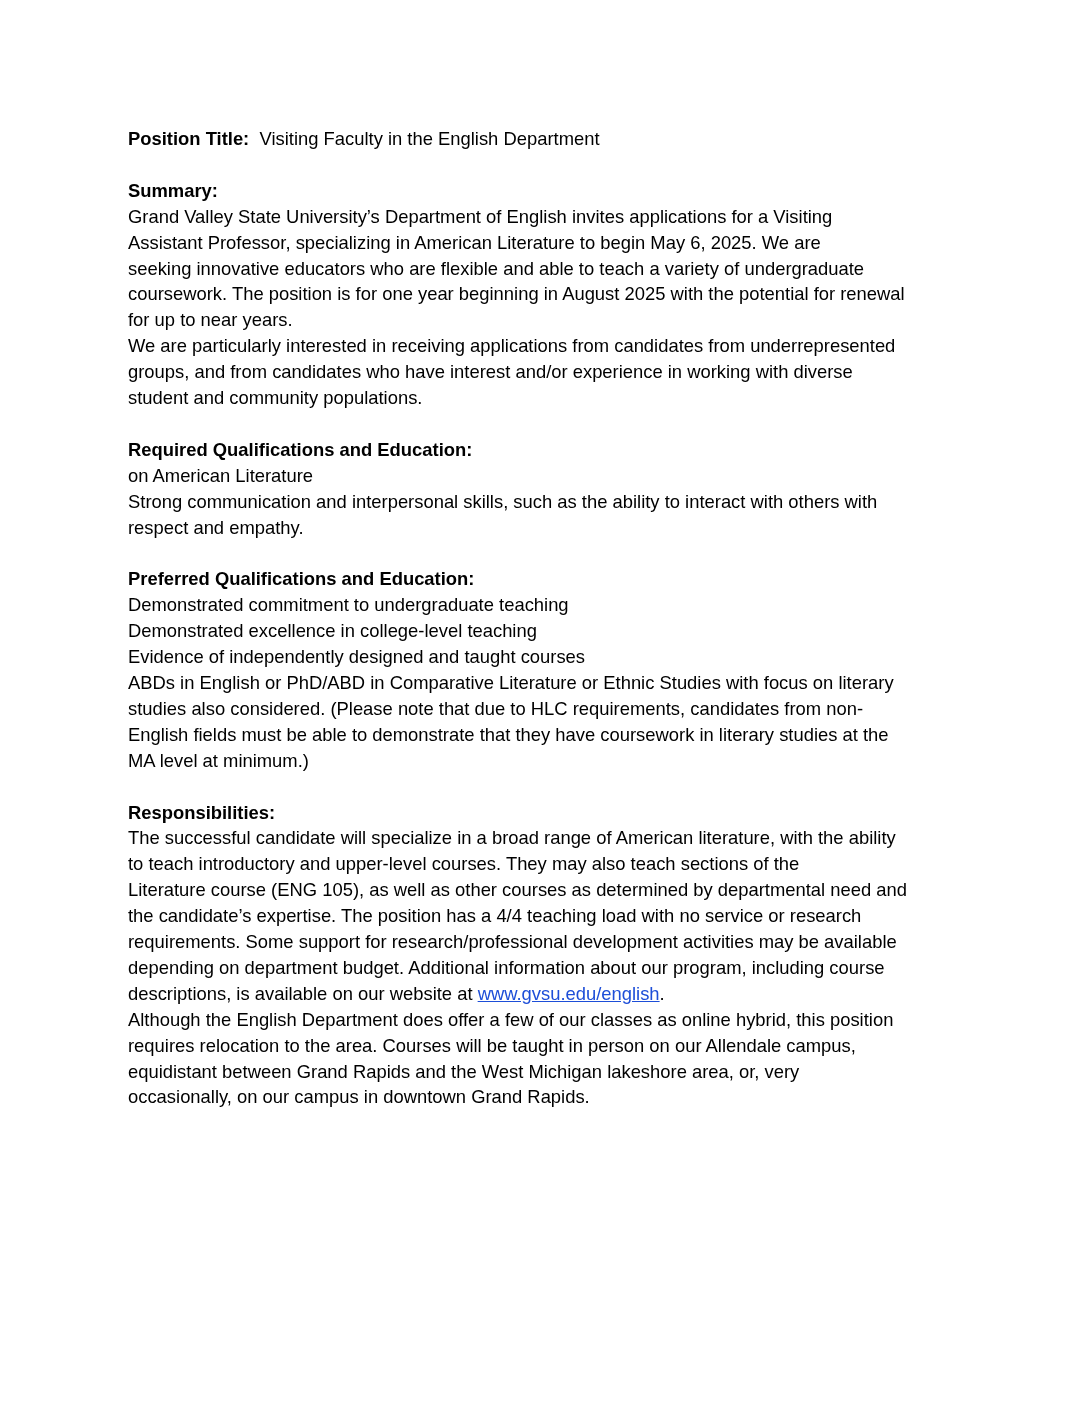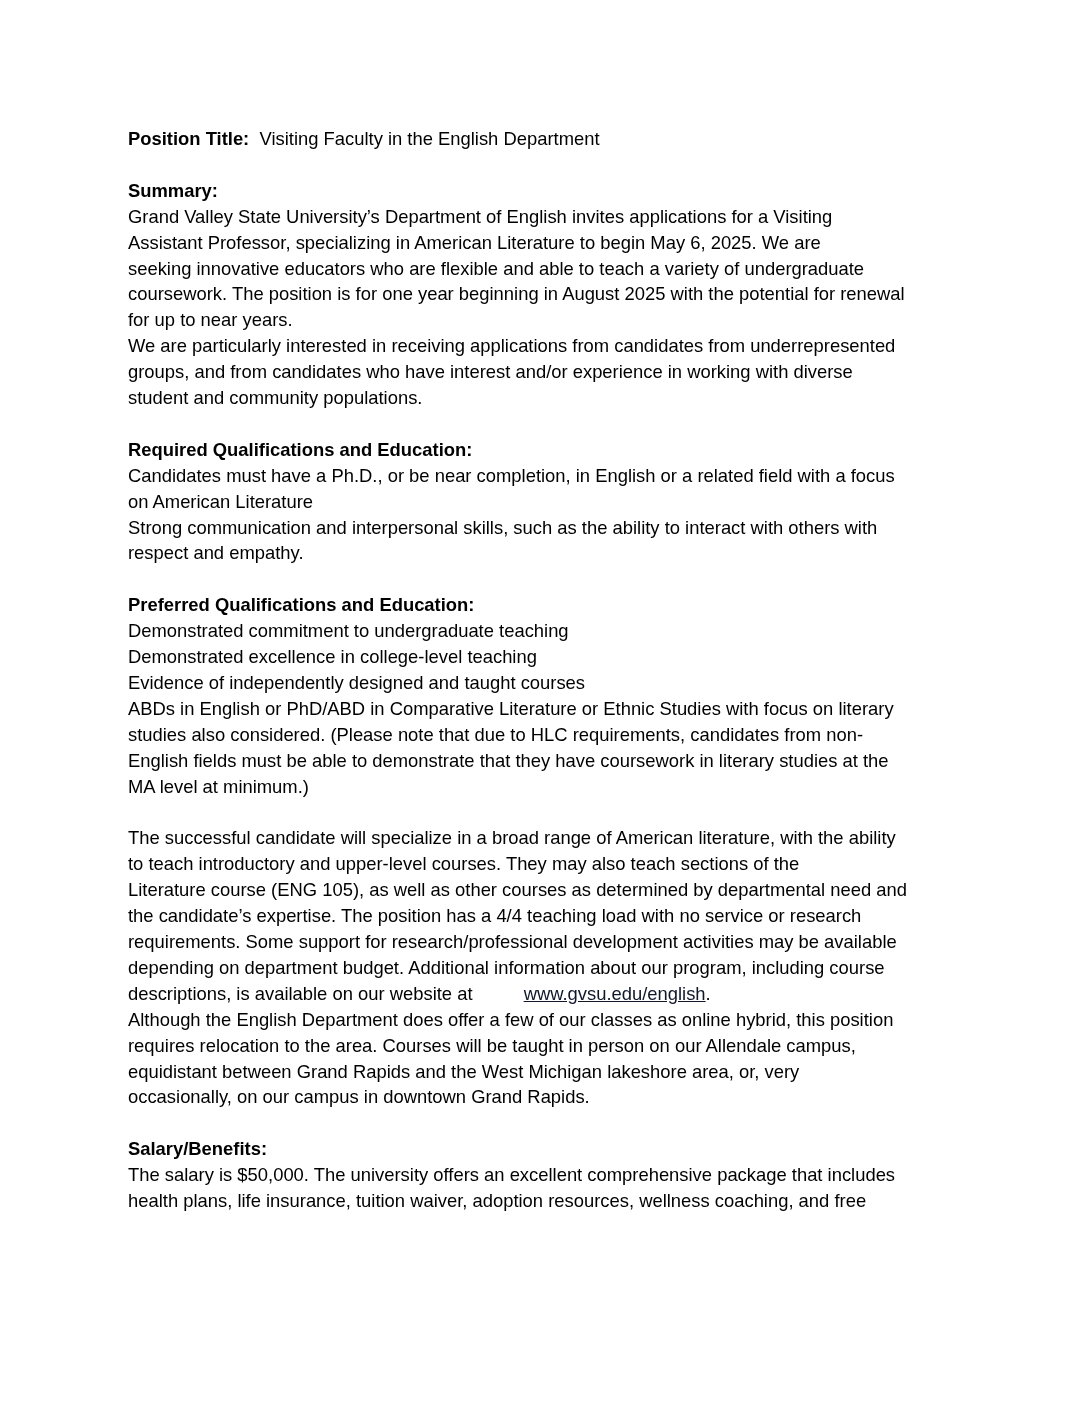--- a/index.html
+++ b/index.html
@@ -6,21 +6,21 @@
   body { width: 1088px; height: 1408px; position: relative; overflow: hidden; }
   .page {
     position: absolute; left: 128px; top: 126px; width: 840px;
     font-family: "Liberation Sans", sans-serif;
     font-size: 18.4px; line-height: 25.9px; color: #000000;
   }
   .section { margin: 0 0 25.9px 0; }
   .heading { font-weight: bold; }
   .line { display: block; white-space: nowrap; }
   .title-row .label { font-weight: bold; }
-  a.link { color: #0f172a; text-decoration: underline; margin-left: 46px; }
+  a.link { color: #1d4ed8; text-decoration: underline; }
 </style>
 </head>
 <body>
 
 <div class="page">
 
   <div class="section title-row">
     <span class="label">Position Title:</span>&nbsp;&nbsp;<span>Visiting Faculty in the English Department</span>
   </div>
 
@@ -31,50 +31,45 @@
     <span class="line">seeking innovative educators who are flexible and able to teach a variety of undergraduate</span>
     <span class="line">coursework. The position is for one year beginning in August 2025 with the potential for renewal</span>
     <span class="line">for up to near years.</span>
     <span class="line">We are particularly interested in receiving applications from candidates from underrepresented</span>
     <span class="line">groups, and from candidates who have interest and/or experience in working with diverse</span>
     <span class="line">student and community populations.</span>
   </div>
 
   <div class="section">
     <span class="line heading">Required Qualifications and Education:</span>
-    <span class="line">Candidates must have a Ph.D., or be near completion, in English or a related field with a focus</span>
     <span class="line">on American Literature</span>
     <span class="line">Strong communication and interpersonal skills, such as the ability to interact with others with</span>
     <span class="line">respect and empathy.</span>
   </div>
 
   <div class="section">
     <span class="line heading">Preferred Qualifications and Education:</span>
     <span class="line">Demonstrated commitment to undergraduate teaching</span>
     <span class="line">Demonstrated excellence in college-level teaching</span>
     <span class="line">Evidence of independently designed and taught courses</span>
     <span class="line">ABDs in English or PhD/ABD in Comparative Literature or Ethnic Studies with focus on literary</span>
     <span class="line">studies also considered. (Please note that due to HLC requirements, candidates from non-</span>
     <span class="line">English fields must be able to demonstrate that they have coursework in literary studies at the</span>
     <span class="line">MA level at minimum.)</span>
   </div>
 
   <div class="section">
+    <span class="line heading">Responsibilities:</span>
     <span class="line">The successful candidate will specialize in a broad range of American literature, with the ability</span>
     <span class="line">to teach introductory and upper-level courses. They may also teach sections of the</span>
     <span class="line">Literature course (ENG 105), as well as other courses as determined by departmental need and</span>
     <span class="line">the candidate’s expertise. The position has a 4/4 teaching load with no service or research</span>
     <span class="line">requirements. Some support for research/professional development activities may be available</span>
     <span class="line">depending on department budget. Additional information about our program, including course</span>
     <span class="line"><span>descriptions, is available on our website at </span><a class="link">www.gvsu.edu/english</a><span>.</span></span>
     <span class="line">Although the English Department does offer a few of our classes as online hybrid, this position</span>
     <span class="line">requires relocation to the area. Courses will be taught in person on our Allendale campus,</span>
     <span class="line">equidistant between Grand Rapids and the West Michigan lakeshore area, or, very</span>
     <span class="line">occasionally, on our campus in downtown Grand Rapids.</span>
   </div>
 
-  <div class="section">
-    <span class="line heading">Salary/Benefits:</span>
-    <span class="line">The salary is $50,000. The university offers an excellent comprehensive package that includes</span>
-    <span class="line">health plans, life insurance, tuition waiver, adoption resources, wellness coaching, and free</span>
-  </div>
 
 </div>
 
 </body></html>

